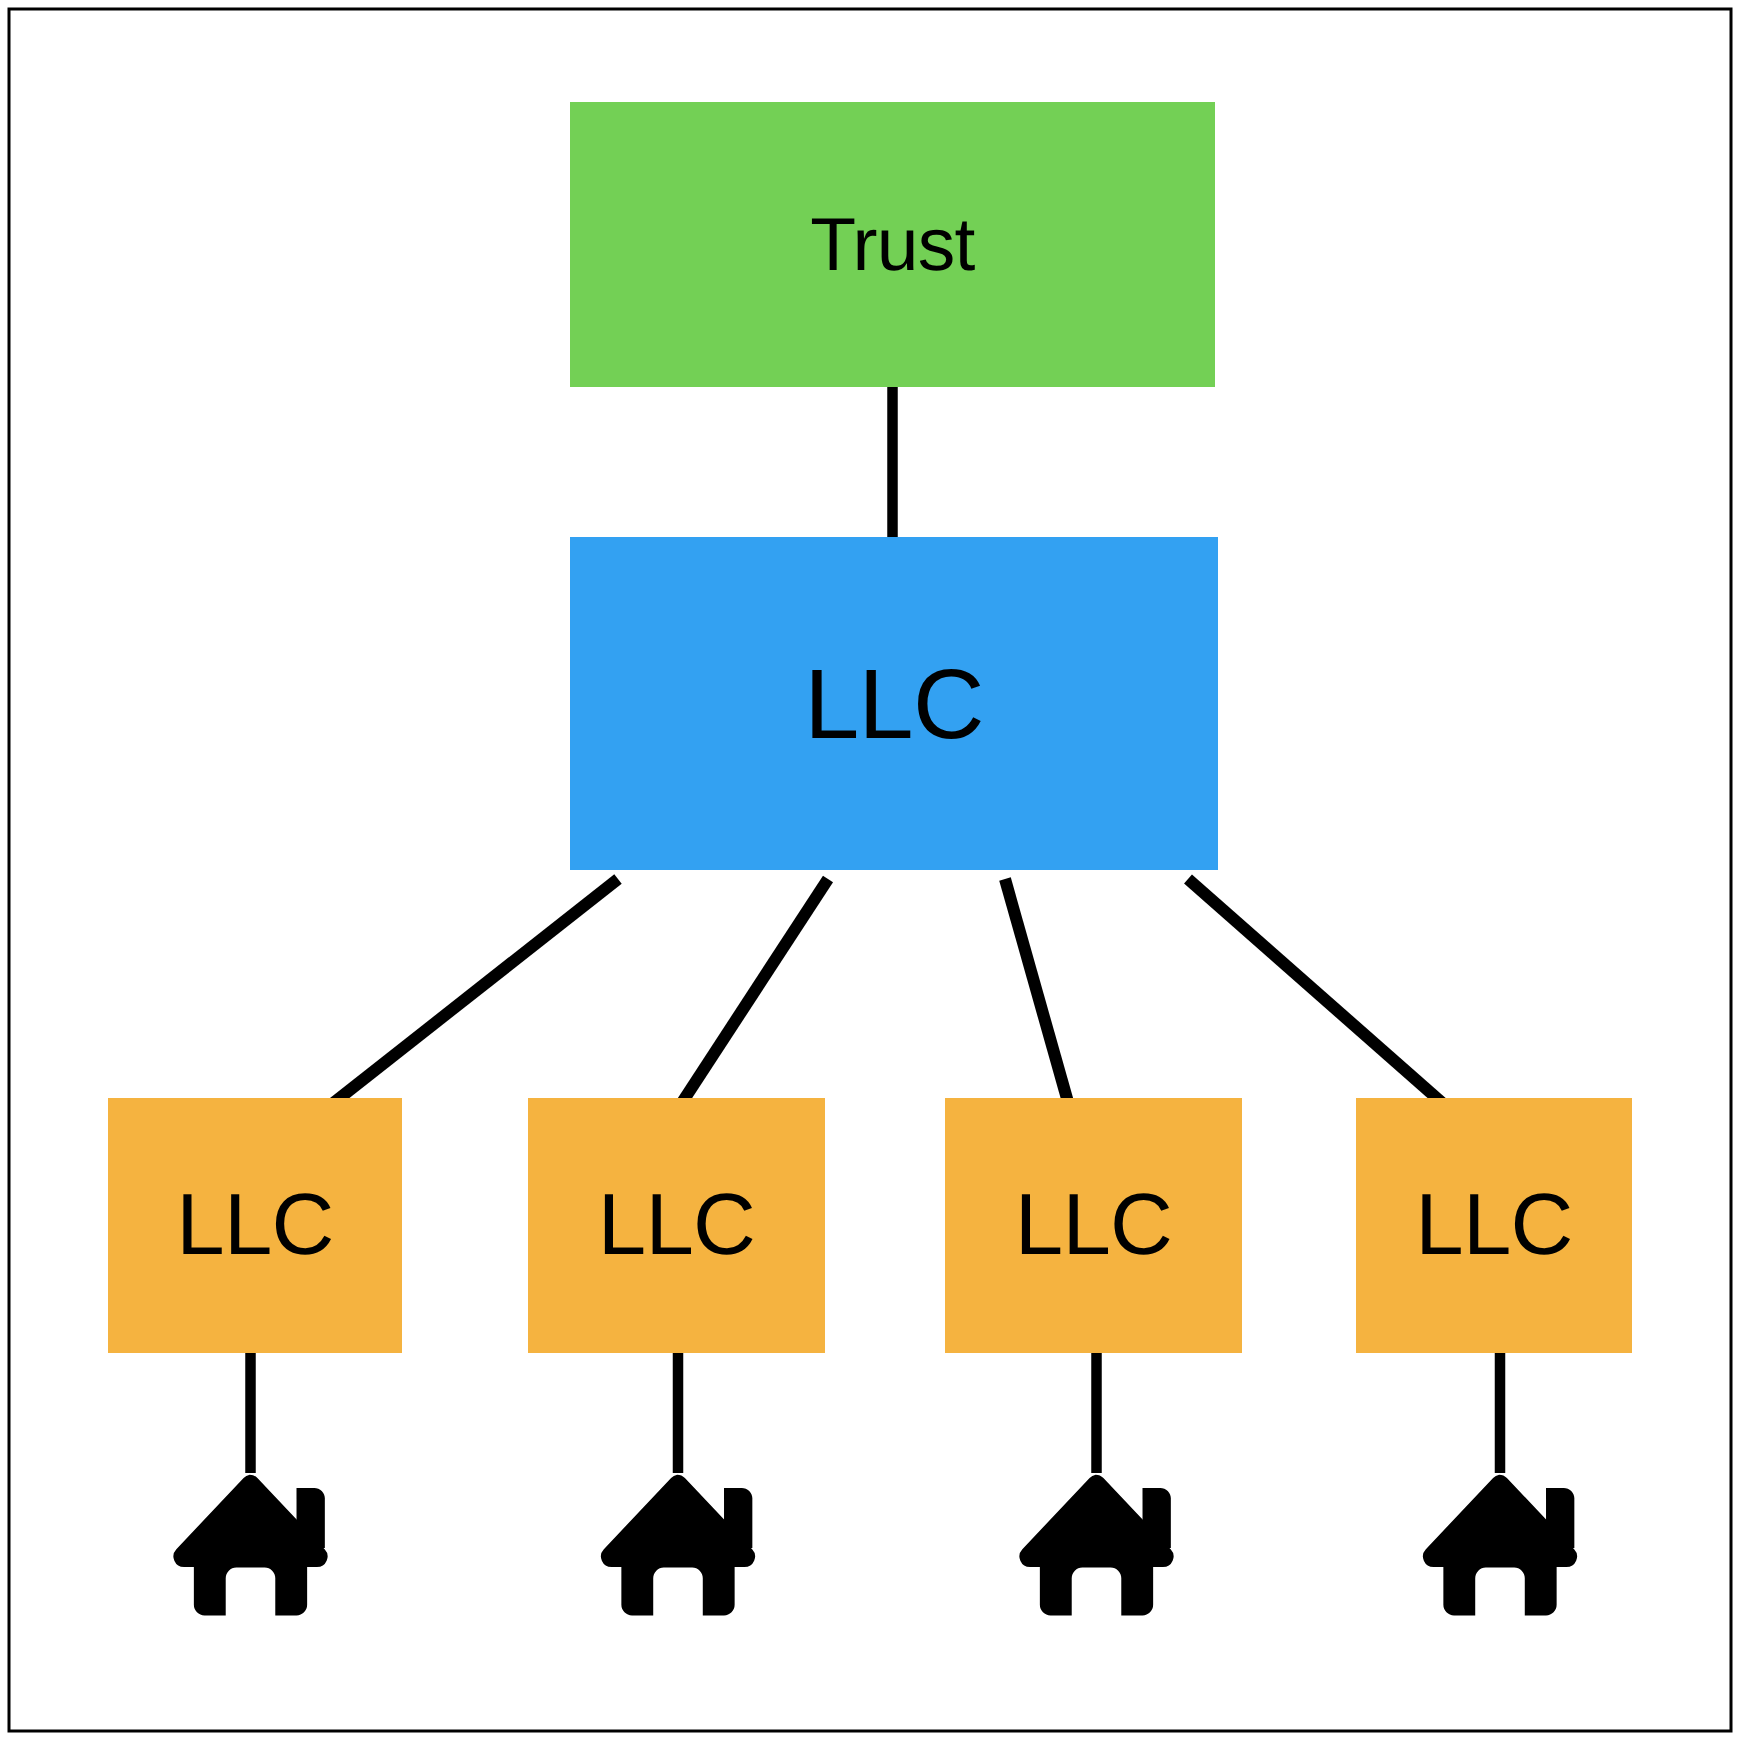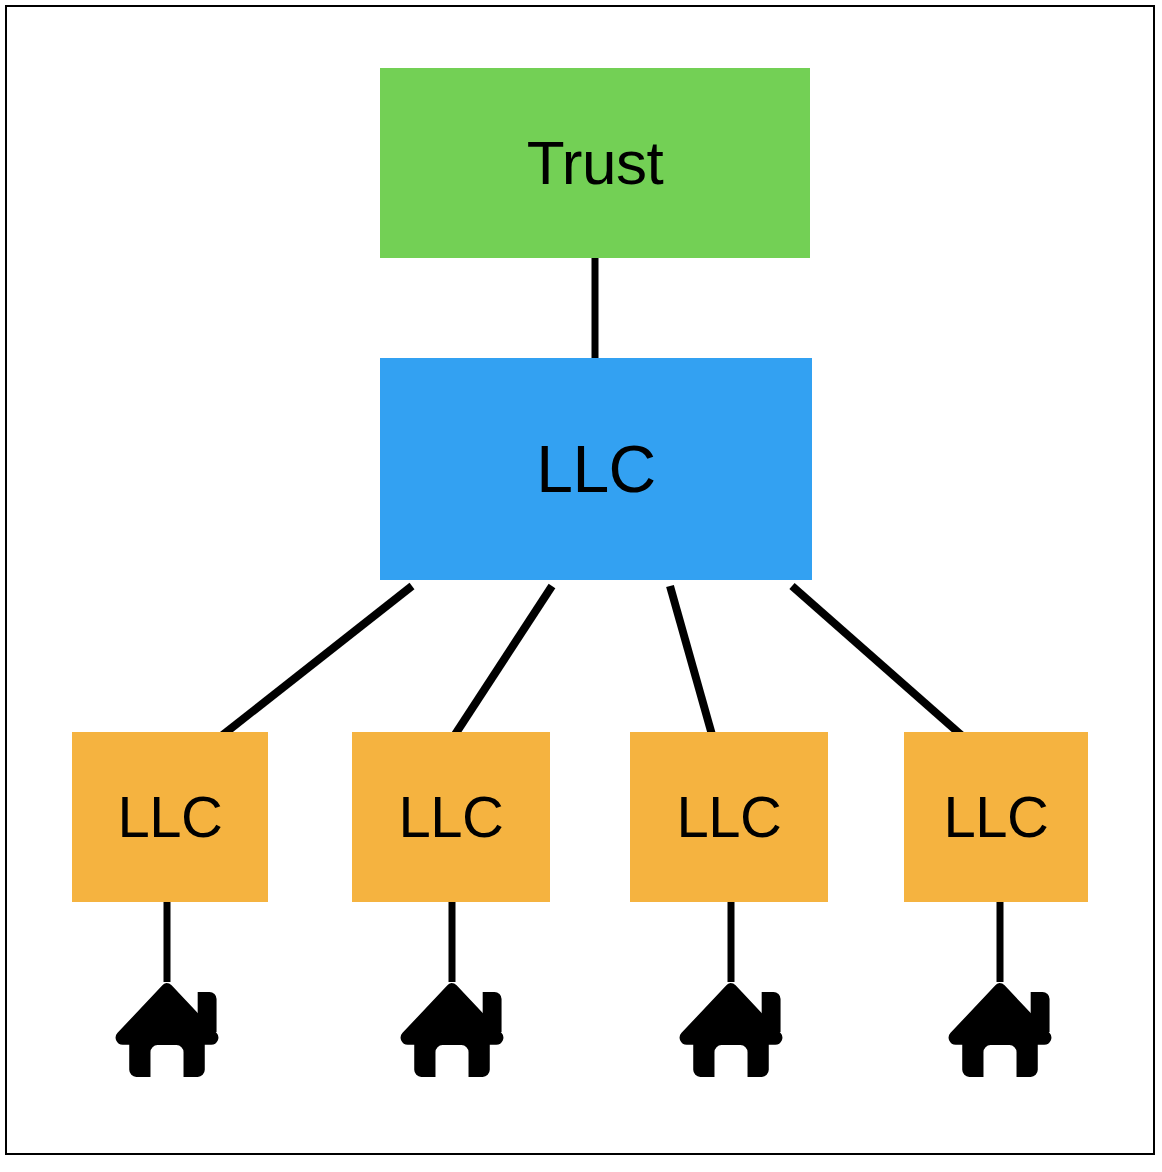--- a/index.html
+++ b/index.html
@@ -49,21 +49,21 @@
     display: block;
     font-weight: 400;
     letter-spacing: -0.5px;
   }
   .node-trust {
     left: 380px;
     top: 68px;
     width: 430px;
     height: 190px;
   }
-  .node-trust .node-label { font-size: 62px; }
+  .node-trust .node-label { font-size: 50px; }
   .node-llc-parent {
     left: 380px;
     top: 358px;
     width: 432px;
     height: 222px;
   }
   .node-llc-parent .node-label { font-size: 66px; }
   .node-prop {
     top: 732px;
     height: 170px;

